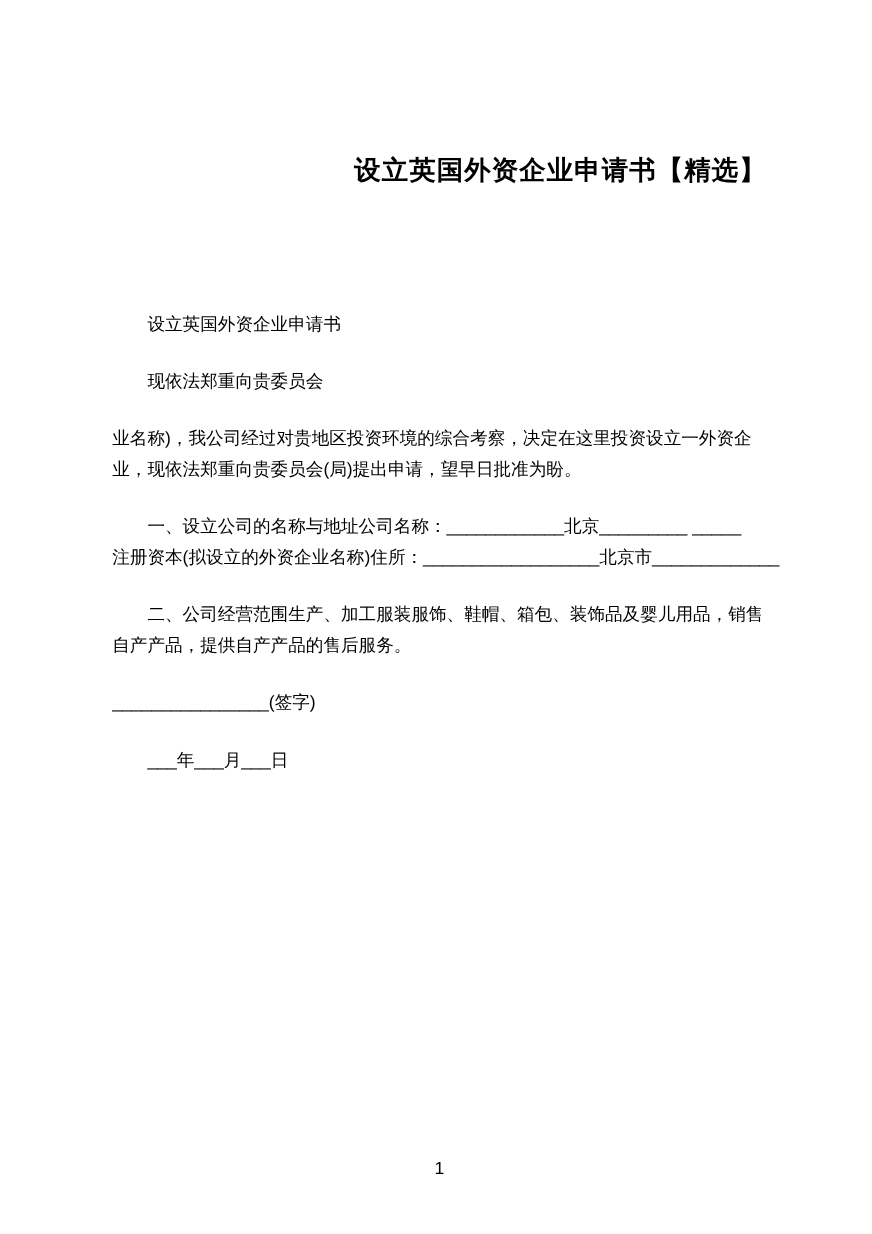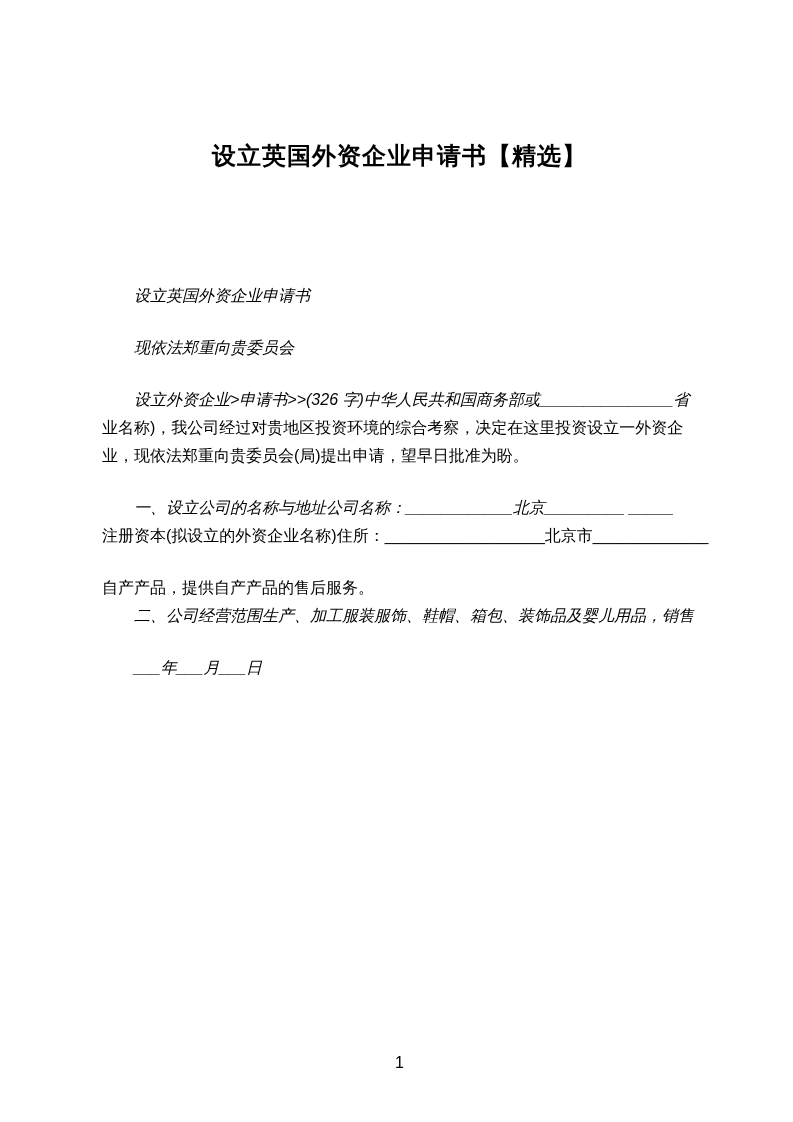--- a/index.html
+++ b/index.html
@@ -16,38 +16,37 @@
     overflow: hidden;
     box-sizing: border-box;
     padding: 140px 96px 0 102px;
     font-family: "Liberation Sans", sans-serif;
     color: #000000;
   }
   .doc-title {
     font-size: 24px;
     line-height: 32px;
     font-weight: bold;
-    text-align: center;
+    text-align: right;
     white-space: nowrap;
     letter-spacing: 1px;
     margin-bottom: 110px;
   }
   .paragraph {
     margin: 0 0 24px 0;
   }
   .text-line {
     font-size: 16px;
     line-height: 28px;
     height: 28px;
     white-space: nowrap;
     letter-spacing: 0;
   }
   .paragraph .text-line.first {
     text-indent: 2em;
-    font-style: italic;
   }
   .page-footer {
     position: absolute;
     left: 102px;
     right: 96px;
     top: 1049px;
     text-align: center;
     font-size: 16px;
     line-height: 28px;
   }
@@ -59,33 +58,33 @@
   <div class="doc-title">设立英国外资企业申请书【精选】</div>
 
   <div id="doc-body">
       <div class="paragraph">
         <div class="text-line first">设立英国外资企业申请书</div>
       </div>
       <div class="paragraph">
         <div class="text-line first">现依法郑重向贵委员会</div>
       </div>
       <div class="paragraph">
-        <div class="text-line first">设立外资企业&gt;申请书&gt;&gt;(326 字)中华人民共和国商务部或_______________省</div>
         <div class="text-line">业名称)，我公司经过对贵地区投资环境的综合考察，决定在这里投资设立一外资企</div>
         <div class="text-line">业，现依法郑重向贵委员会(局)提出申请，望早日批准为盼。</div>
       </div>
       <div class="paragraph">
         <div class="text-line first">一、设立公司的名称与地址公司名称：____________北京_________ _____</div>
         <div class="text-line">注册资本(拟设立的外资企业名称)住所：__________________北京市_____________</div>
       </div>
       <div class="paragraph">
+        <div class="text-line first">二、公司经营范围生产、加工服装服饰、鞋帽、箱包、装饰品及婴儿用品，销售</div>
         <div class="text-line">自产产品，提供自产产品的售后服务。</div>
-        <div class="text-line first">二、公司经营范围生产、加工服装服饰、鞋帽、箱包、装饰品及婴儿用品，销售</div>
       </div>
       <div class="paragraph">
+        <div class="text-line">________________(签字)</div>
       </div>
       <div class="paragraph">
         <div class="text-line first">___年___月___日</div>
       </div>
     </div>
 
   <div class="page-footer">
     <span>1</span>
   </div>
 </div>

